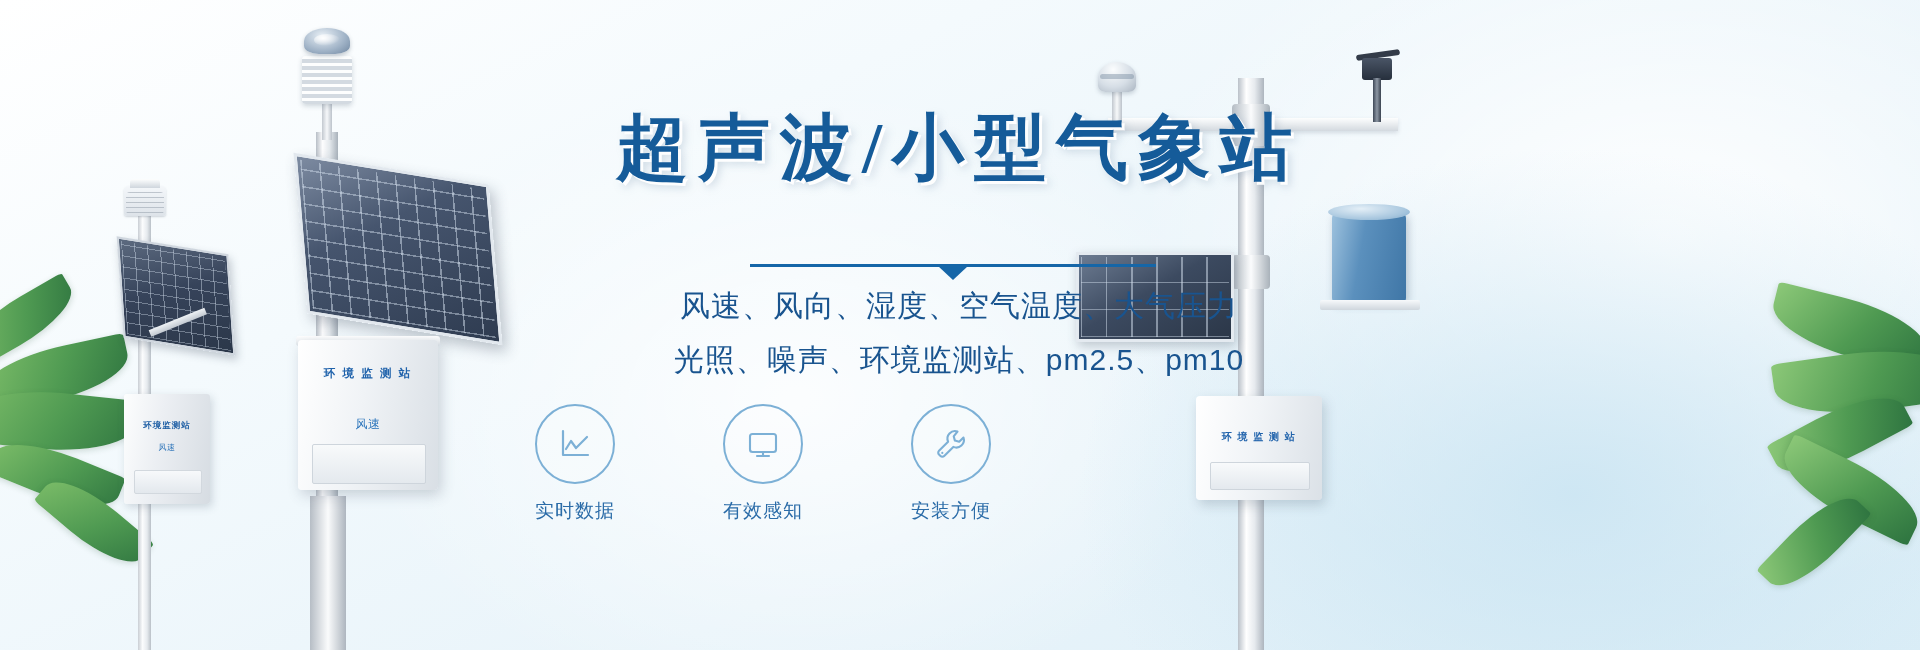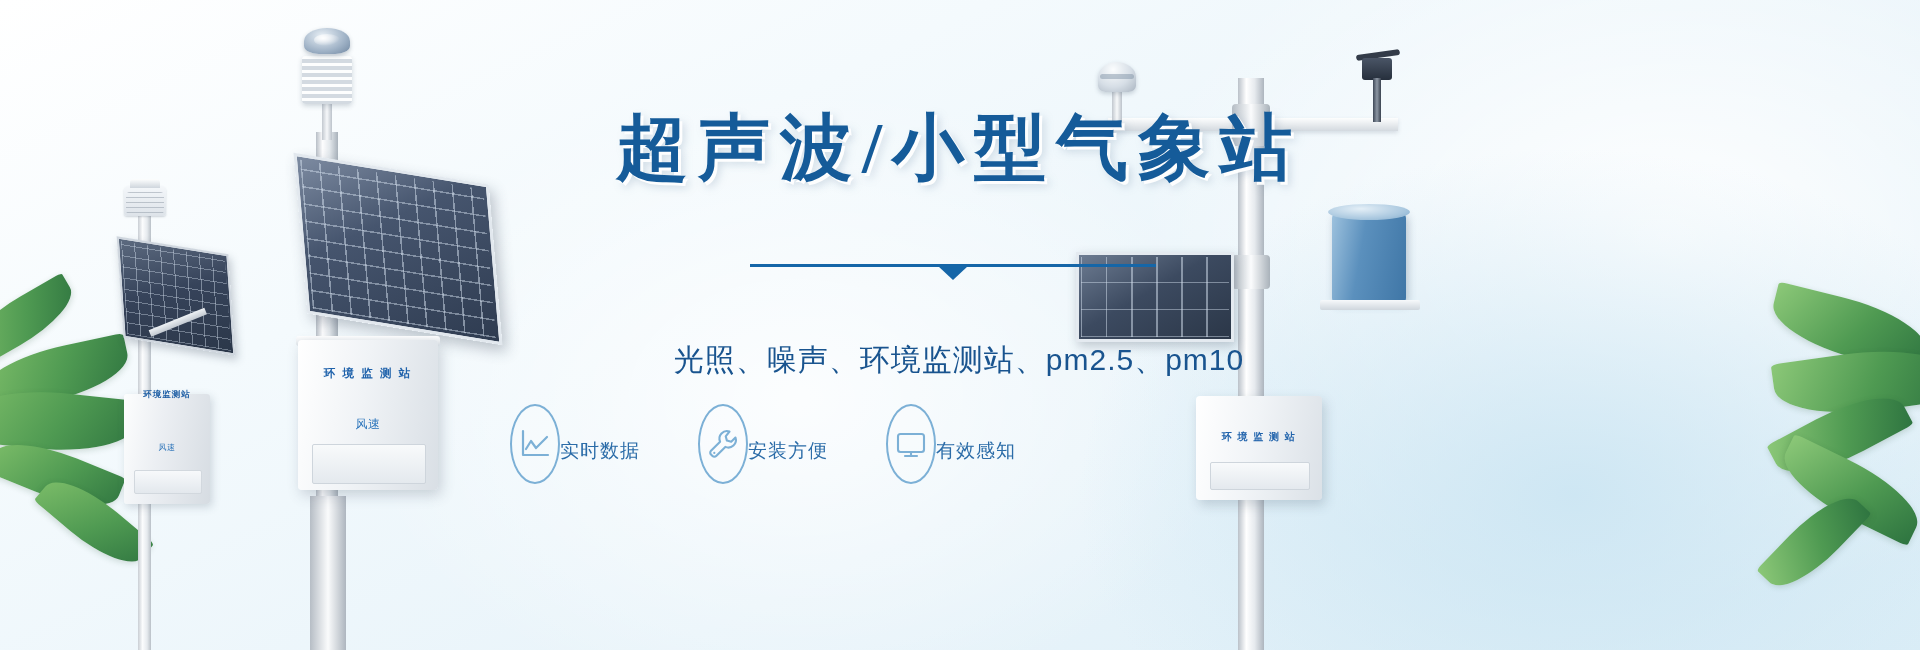--- a/index.html
+++ b/index.html
@@ -80,21 +80,21 @@
     background: linear-gradient(180deg,#eef2f5,#c2c9d1);
     transform: rotate(-22deg); transform-origin: left center;
   }
   .st1-box {
     position:absolute; left:124px; top:394px; width:86px; height:110px;
     background: linear-gradient(100deg,#fdfefe 0%,#eceff3 40%,#d6dce2 100%);
     border-radius:3px;
     box-shadow: 2px 3px 9px rgba(70,85,105,.22);
   }
   .st1-box-label {
-    position:absolute; left:130px; top:389px; width:74px;
+    position:absolute; left:130px; top:420px; width:74px;
     text-align:center; font-size:8.5px; letter-spacing:1px;
     color:#1f5fa5; font-weight:bold;
   }
   .st1-box-logo {
     position:absolute; left:134px; top:442px; width:66px;
     text-align:center; font-size:8px; color:#2a72b8; letter-spacing:.5px;
   }
   .st1-box-slot {
     position:absolute; left:134px; top:470px; width:66px; height:22px;
     background: linear-gradient(180deg,#f7f9fb,#e3e8ed);
@@ -321,21 +321,21 @@
   }
   .sub-1 { top:286px; }
   .sub-2 { top:340px; }
 
   
   .features {
     position:absolute; left:66px; top:404px; width:898px;
     display:flex; justify-content:flex-start; gap:58px;
   }
   .feature {
-    width:130px; display:flex; flex-direction:row; align-items:center;
+    width:130px; display:flex; flex-direction:column; align-items:center;
   }
   .feature-circle {
     width:76px; height:76px; border-radius:50%;
     border:2px solid #7cb0d6;
     display:flex; align-items:center; justify-content:center;
     background: rgba(255,255,255,0.18);
   }
   .feature-label {
     margin-top:14px;
     font-size:19px; color:#2b6ca8; letter-spacing:1px; white-space:nowrap;
@@ -409,51 +409,52 @@
 
   <div class="content">
 
     <div class="headline">超声波/小型气象站</div>
 
     <div class="divider">
       <div class="divider-line"></div>
       <div class="divider-tri"></div>
     </div>
 
+    <div class="sub-line sub-1">风速、风向、湿度、空气温度、大气压力</div>
     <div class="sub-line sub-2">光照、噪声、环境监测站、pm2.5、pm10</div>
 
     <div class="features">
 
       <div class="feature">
         <div class="feature-circle">
           <svg width="40" height="40" viewBox="0 0 40 40" fill="none" stroke="#7cb0d6" stroke-width="2.2" stroke-linecap="round" stroke-linejoin="round">
             <polyline points="8,7 8,31 33,31"></polyline>
             <polyline points="11,25 16,17 21,24 32,13"></polyline>
           </svg>
         </div>
         <div class="feature-label">实时数据</div>
       </div>
 
-
-      <div class="feature">
-        <div class="feature-circle">
-          <svg width="42" height="42" viewBox="0 0 42 42" fill="none" stroke="#7cb0d6" stroke-width="2.1" stroke-linecap="round" stroke-linejoin="round">
-            <path d="M27.5 8.5 a7.6 7.6 0 0 0 -9.4 10.2 L9 27.8 a2.6 2.6 0 0 0 0 3.7 l1.5 1.5 a2.6 2.6 0 0 0 3.7 0 l9.1 -9.1 a7.6 7.6 0 0 0 10.2 -9.4 l-4.3 4.3 -4.3 -1.2 -1.2 -4.3 z"></path>
-            <circle cx="12.3" cy="29.9" r="1.1" fill="#7cb0d6" stroke="none"></circle>
-          </svg>
-        </div>
-        <div class="feature-label">安装方便</div>
-      </div>
 
       <div class="feature">
         <div class="feature-circle">
           <svg width="40" height="40" viewBox="0 0 40 40" fill="none" stroke="#7cb0d6" stroke-width="2.1" stroke-linecap="round" stroke-linejoin="round">
             <rect x="7" y="10" width="26" height="18" rx="2.5"></rect>
             <line x1="14" y1="32" x2="26" y2="32"></line>
             <line x1="20" y1="28" x2="20" y2="32"></line>
           </svg>
         </div>
         <div class="feature-label">有效感知</div>
       </div>
 
+      <div class="feature">
+        <div class="feature-circle">
+          <svg width="42" height="42" viewBox="0 0 42 42" fill="none" stroke="#7cb0d6" stroke-width="2.1" stroke-linecap="round" stroke-linejoin="round">
+            <path d="M27.5 8.5 a7.6 7.6 0 0 0 -9.4 10.2 L9 27.8 a2.6 2.6 0 0 0 0 3.7 l1.5 1.5 a2.6 2.6 0 0 0 3.7 0 l9.1 -9.1 a7.6 7.6 0 0 0 10.2 -9.4 l-4.3 4.3 -4.3 -1.2 -1.2 -4.3 z"></path>
+            <circle cx="12.3" cy="29.9" r="1.1" fill="#7cb0d6" stroke="none"></circle>
+          </svg>
+        </div>
+        <div class="feature-label">安装方便</div>
+      </div>
+
     </div>
   </div>
 </div>
 
 </body></html>

